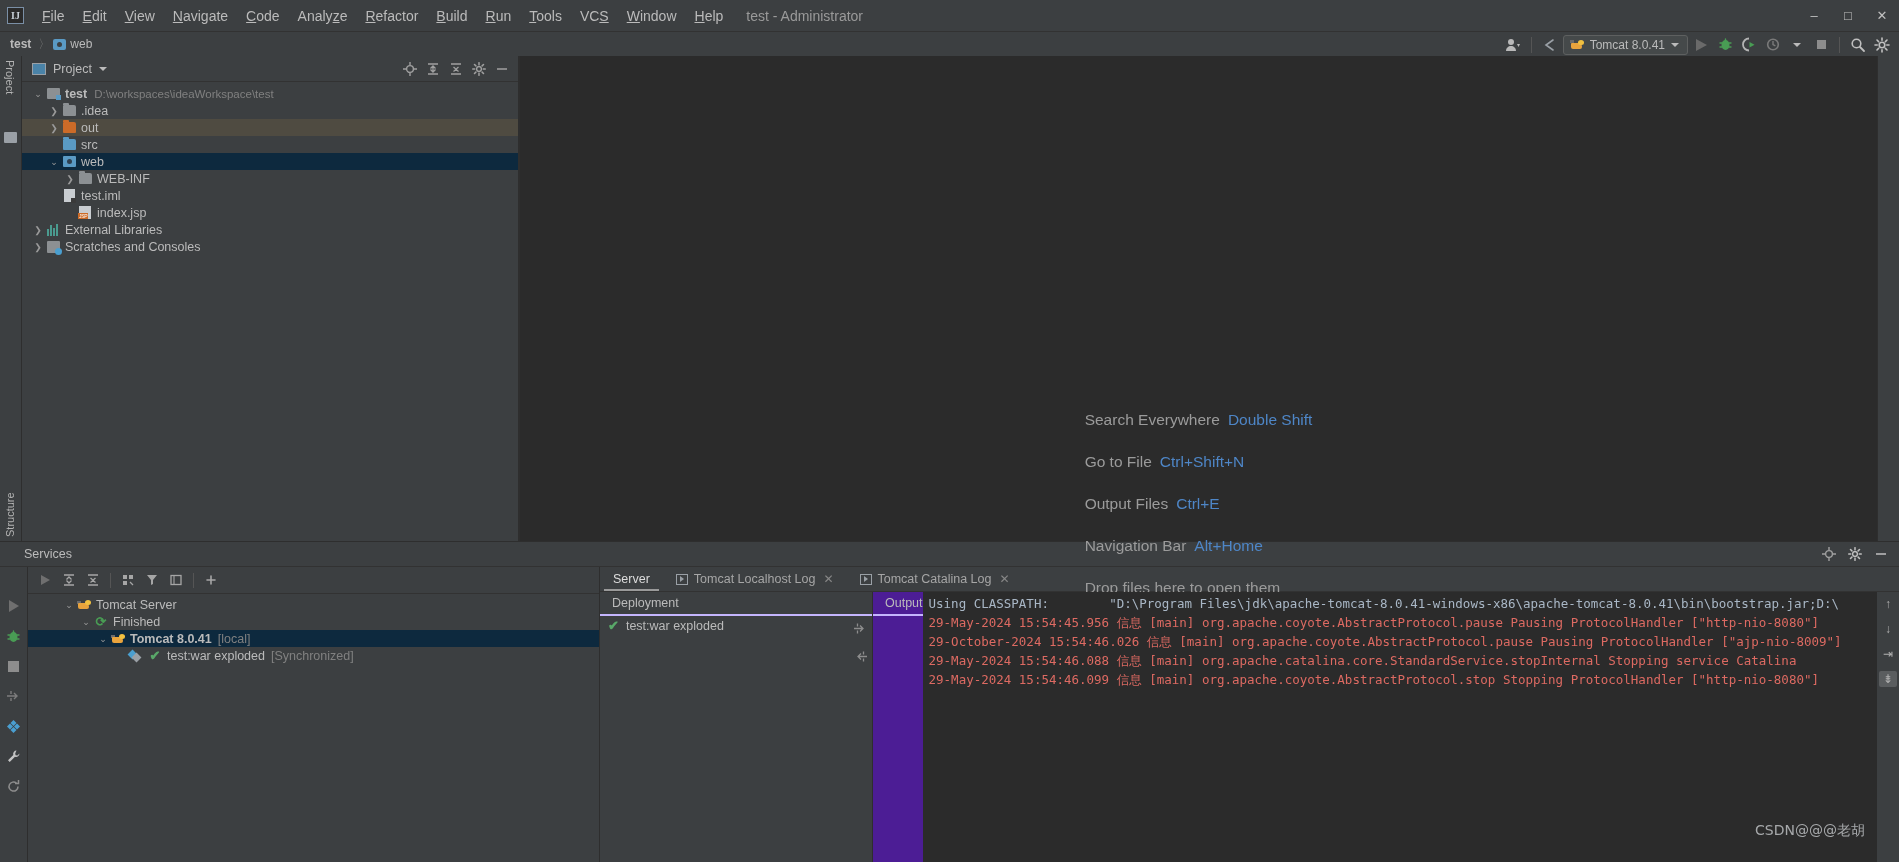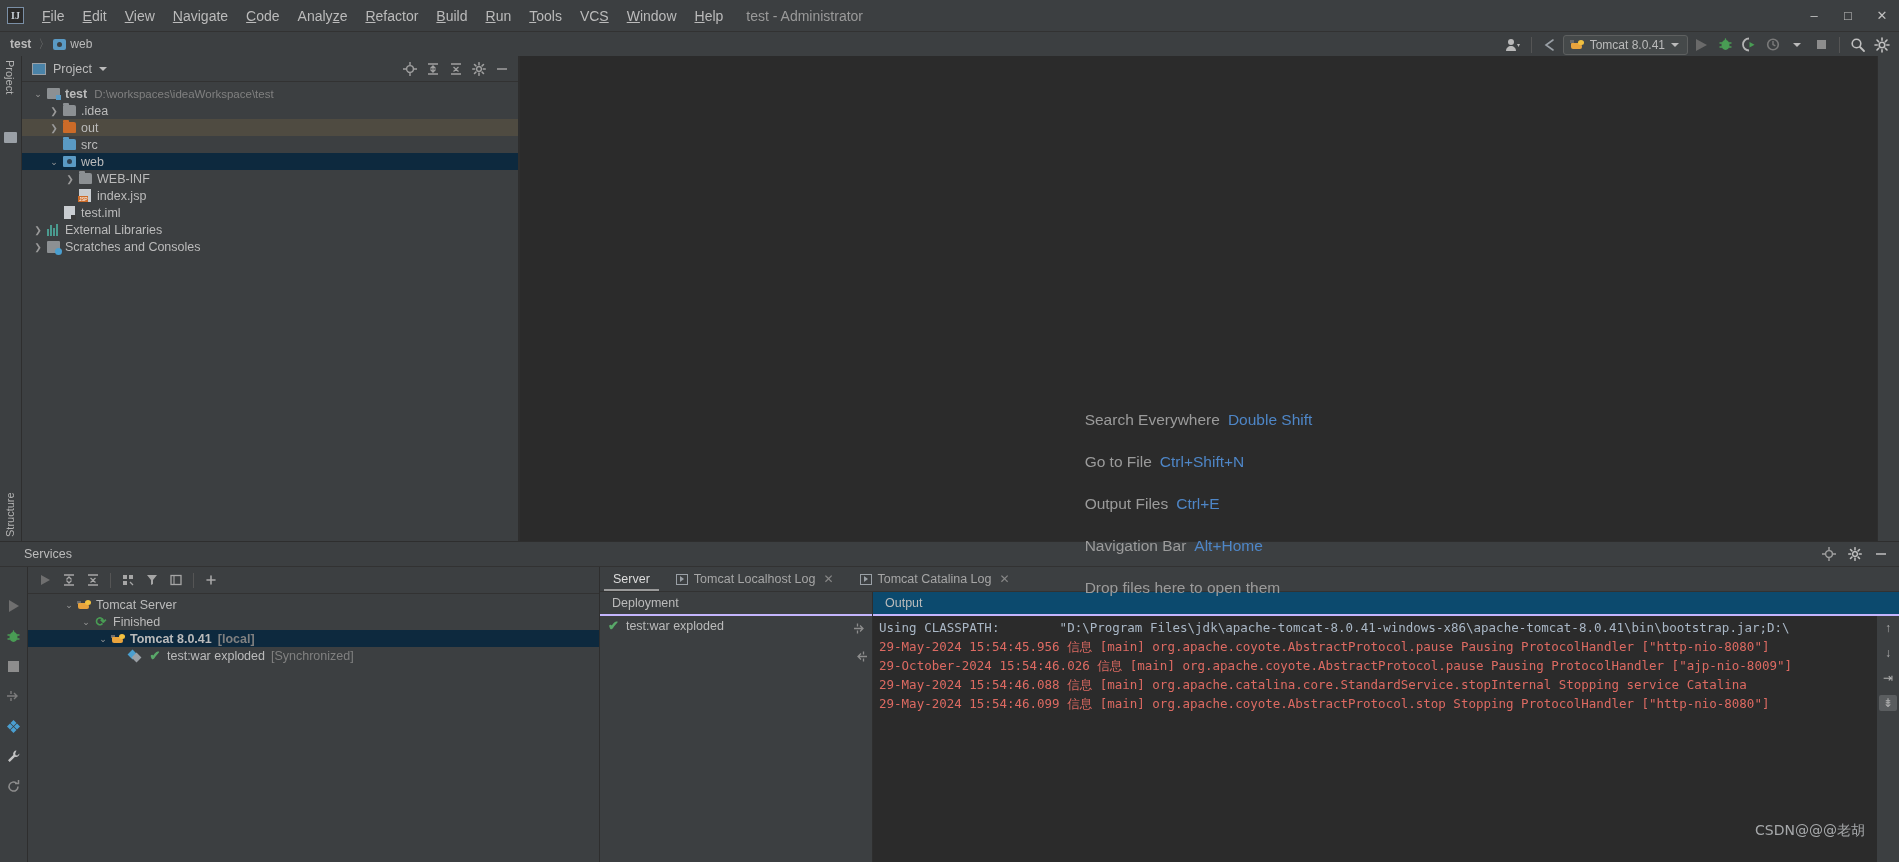--- a/index.html
+++ b/index.html
@@ -173,21 +173,21 @@
   .tab-x { color: #888; font-size: 12px; margin-left: 2px; }
 
   .panes { flex: 1 1 auto; display: flex; min-height: 0; }
   .deploy-pane { width: 273px; flex: 0 0 273px; display: flex; flex-direction: column; border-right: 1px solid #2e2e2e; background:#3c3f41; }
   .pane-cap { height: 24px; flex: 0 0 24px; display: flex; align-items: center; padding-left: 12px; color: #bbbbbb; font-size: 12.5px; border-bottom: 2px solid #c4b5fd; }
   .deploy-list { flex: 1 1 auto; position: relative; }
   .deploy-row { height: 19px; display:flex; align-items:center; gap:7px; padding-left: 8px; color:#bbbbbb; font-size:12.5px; }
   .deploy-side { position: absolute; right: 3px; top: 4px; display:flex; flex-direction:column; gap: 12px; align-items:center; }
   .ds-ico { width: 18px; height: 16px; display:flex; align-items:center; justify-content:center; color:#8d8d8d; font-size: 12px; }
 
-  .out-pane { flex: 1 1 auto; display: flex; flex-direction: column; min-width: 0; background:#0c4a6e; }
+  .out-pane { flex: 1 1 auto; display: flex; min-width: 0; background:#4c1d95; }
   .console { flex: 1 1 auto; background: #2b2b2b; position: relative; overflow: hidden; padding-top: 2px; }
   .cline { font-family: "DejaVu Sans Mono", monospace; font-size: 12.5px; line-height: 19px; white-space: pre; padding-left: 6px; }
   .cline.gray { color: #a9b7c6; }
   .cline.red { color: #dd6a62; }
   .console-scroll { position: absolute; right: 0; top: 0; width: 22px; height: 100%; background: #3c3f41; display:flex; flex-direction:column; align-items:center; padding-top: 4px; gap: 9px; }
   .cs-ico { color: #b0b0b0; font-size: 12px; width:18px; height:16px; display:flex; align-items:center; justify-content:center; }
   .cs-ico.hi { background:#5a5d5f; border-radius:2px; }
   .watermark { position: absolute; right: 34px; bottom: 22px; color: #cfd2d5; font-size: 14px; opacity: .75; font-family: "DejaVu Sans", sans-serif; }
 </style>
 </head>
@@ -380,33 +380,33 @@
             </span>
             <span>web</span>
           </div>
           <div class="tnode" style="padding-left: 41px;">
             <span class="arrow">❯</span>
             <span class="ico">
               <span class="f-gray"></span>
             </span>
             <span>WEB-INF</span>
           </div>
+          <div class="tnode" style="padding-left: 25px;">
+            <span class="arrow"></span>
+            <span class="ico">
+              <span class="doc-iml"></span>
+            </span>
+            <span>test.iml</span>
+          </div>
           <div class="tnode" style="padding-left: 41px;">
             <span class="arrow"></span>
             <span class="ico">
               <span class="doc-jsp"></span>
             </span>
             <span>index.jsp</span>
-          </div>
-          <div class="tnode" style="padding-left: 25px;">
-            <span class="arrow"></span>
-            <span class="ico">
-              <span class="doc-iml"></span>
-            </span>
-            <span>test.iml</span>
           </div>
           <div class="tnode" style="padding-left: 9px;">
             <span class="arrow">❯</span>
             <span class="ico">
               <span class="libs">
                 <i style="height:7px"></i>
                 <i style="height:11px"></i>
                 <i style="height:8px"></i>
                 <i style="height:12px"></i>
               </span>
@@ -569,21 +569,21 @@
             <div class="tnode sel" style="padding-left: 68px;">
               <span class="arrow">⌄</span>
               <span class="ico">
                 <span class="tomcat-mini">
                   <i class="t"></i>
                   <i class="b"></i>
                   <i class="h"></i>
                 </span>
               </span>
               <span class="bold">Tomcat 8.0.41</span>
-              <span class="gray-note" style="margin-left: 6px; font-weight: bold;">[local]</span>
+              <span class="gray-note" style="margin-left: 6px;">[local]</span>
             </div>
             <div class="tnode" style="padding-left: 85px;">
               <span class="arrow"></span>
               <span class="ico">
                 <span class="artifact-ico">
                   <i class="d1"></i>
                   <i class="d2"></i>
                 </span>
               </span>
               <span class="ico check-g">✔</span>

